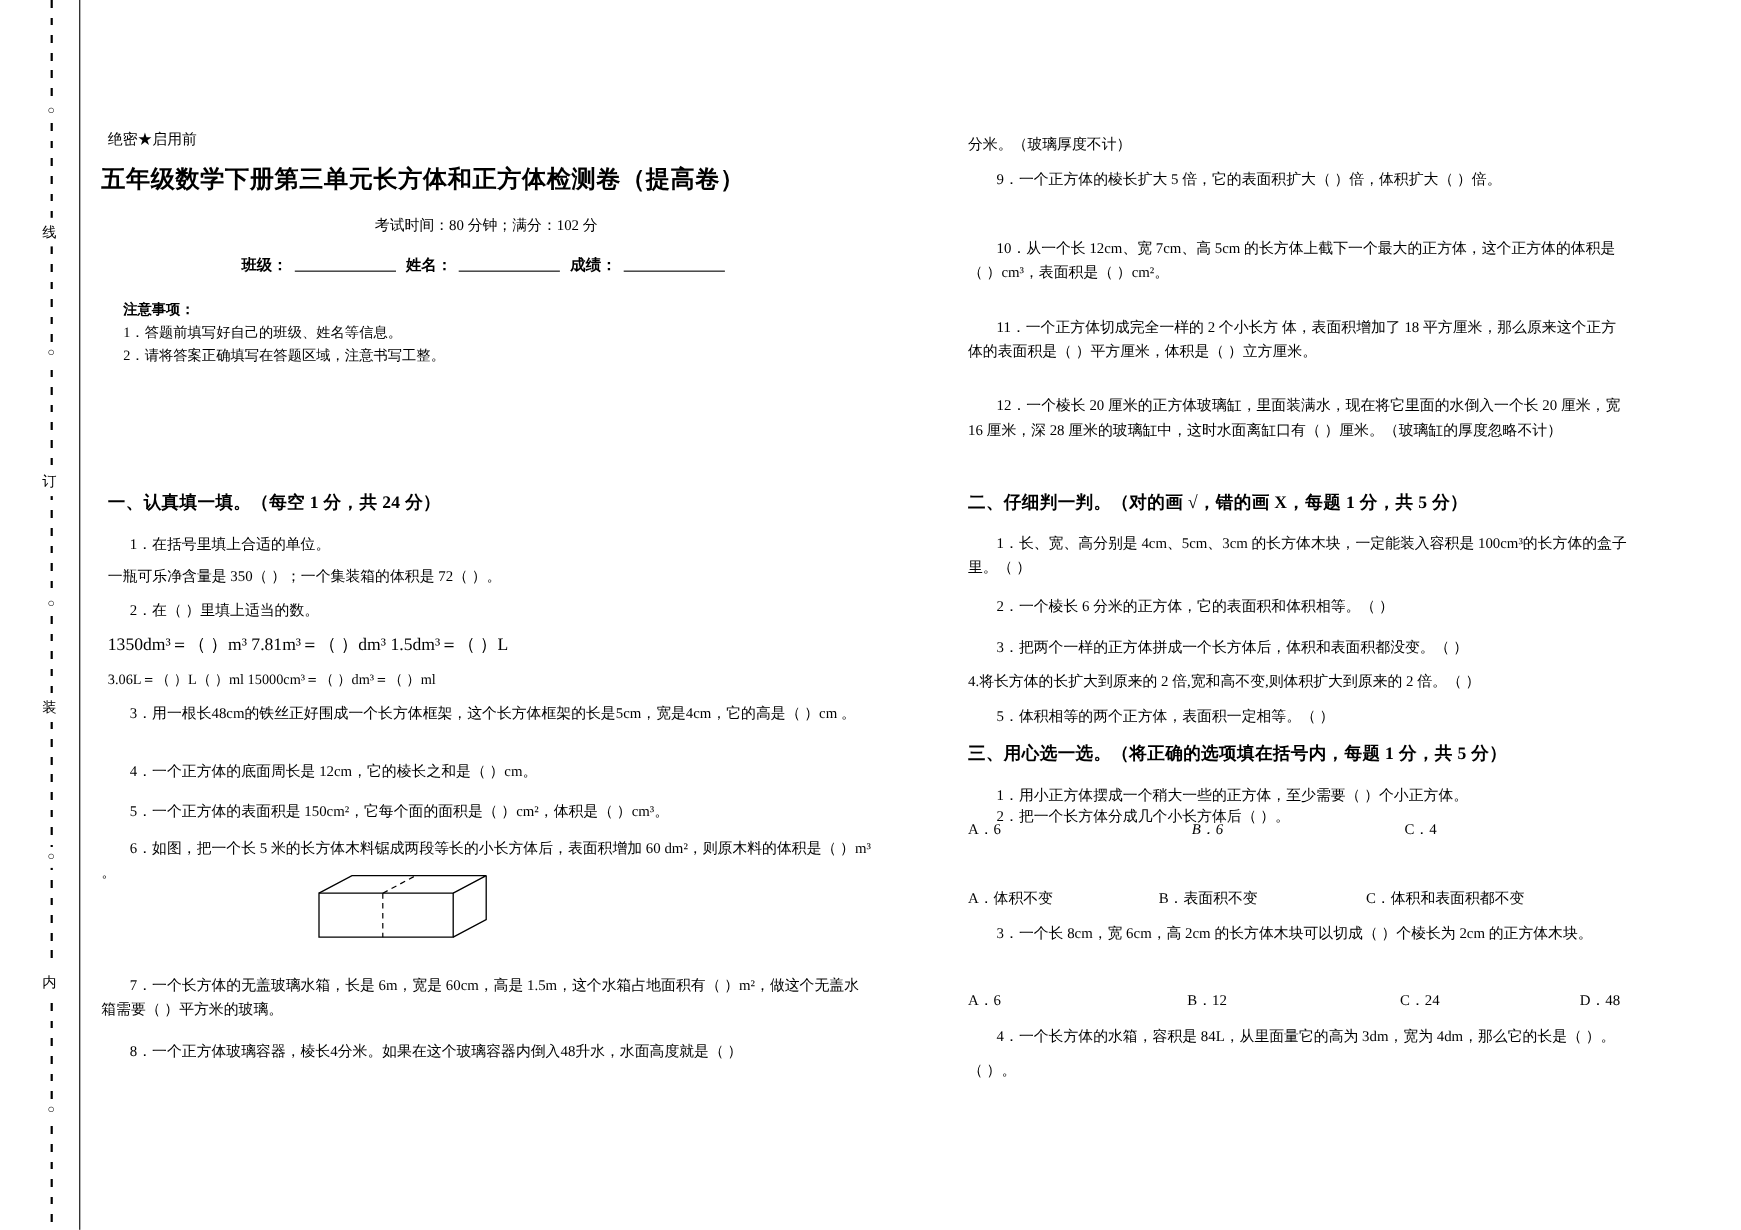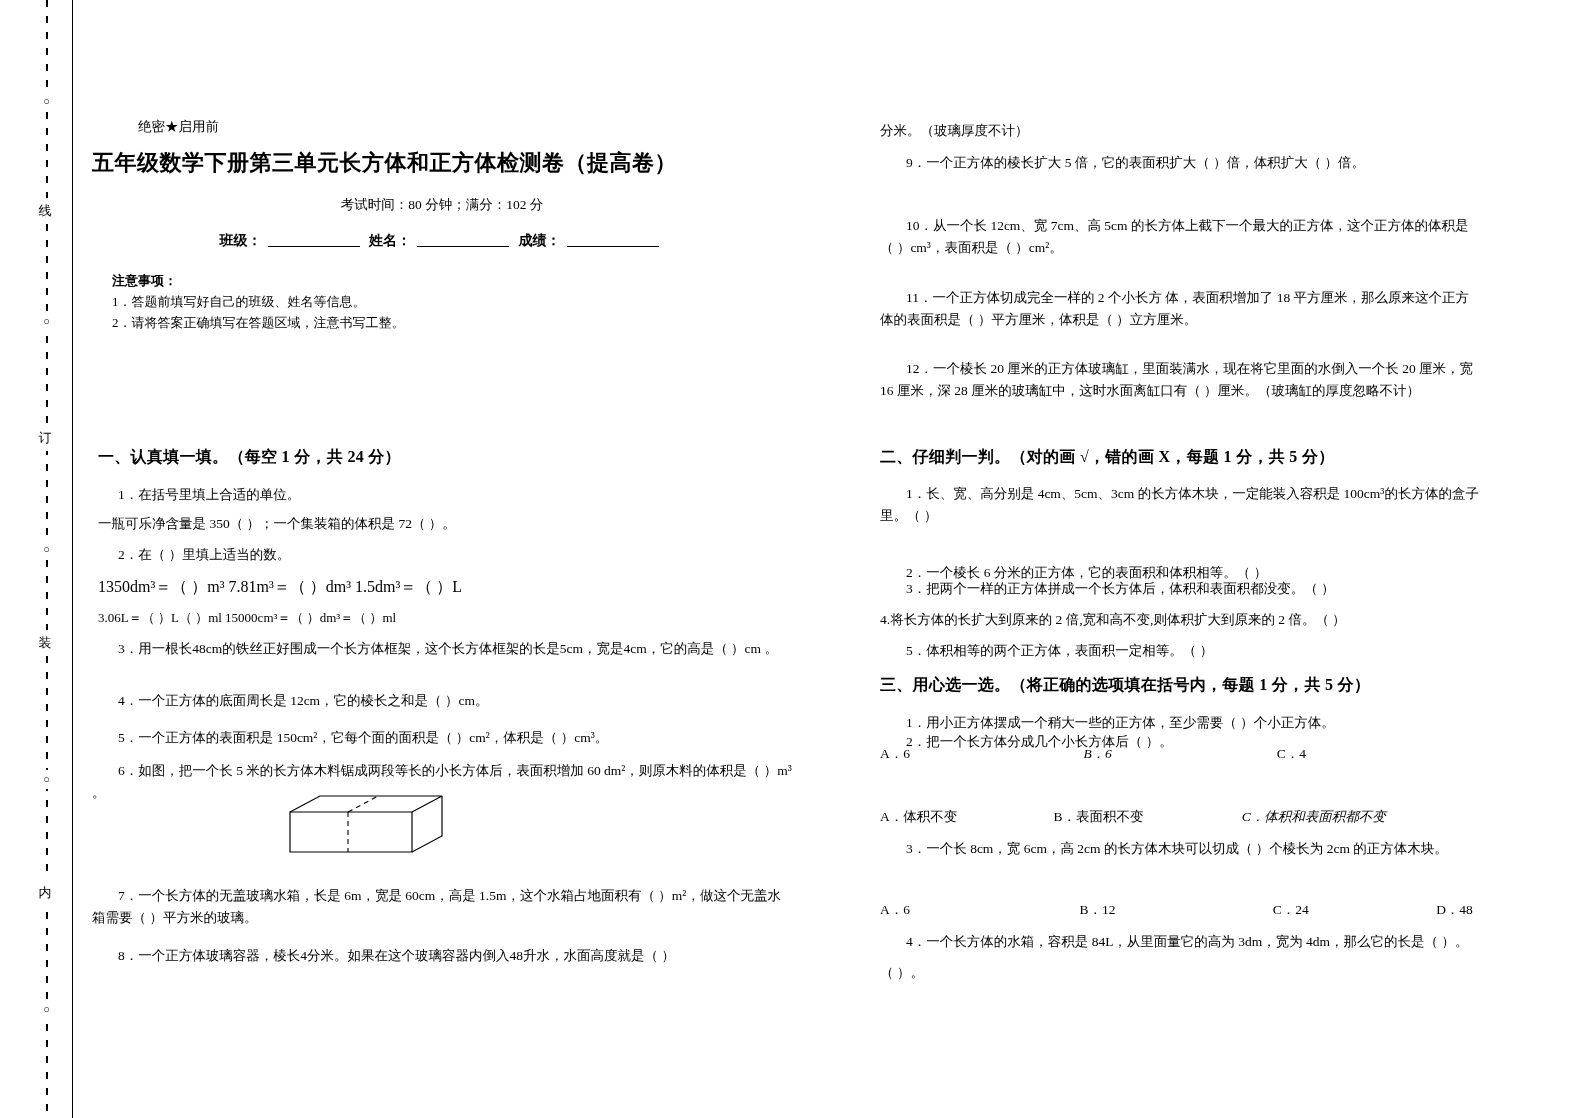--- a/index.html
+++ b/index.html
@@ -32,21 +32,21 @@
     position:absolute;left:34px;width:22px;
     font-size:13px;font-family:"Liberation Sans",sans-serif;
     background:#fff;padding:4px 0;text-align:center;
   }
 
   
   .col{position:absolute;top:0;}
   .colL{left:92px;width:690px;}
   .colR{left:880px;width:600px;}
 
-  .pretitle{position:absolute;left:98px;top:118px;font-size:13.5px;font-family:"Liberation Sans",sans-serif;margin-left:40px;}
+  .pretitle{position:absolute;left:98px;top:118px;font-size:13.5px;font-family:"Liberation Sans",sans-serif;}
 
   h1.title{
     position:absolute;left:92px;top:148px;width:700px;
     font-size:22px;font-weight:bold;letter-spacing:0.5px;
     font-family:Liberation Serif, serif;
     margin:0;
   }
   .subtitle{
     position:absolute;left:92px;top:196px;width:700px;text-align:center;
     font-size:13.5px;
@@ -136,39 +136,39 @@
   <div class="col colR">
     <div class="q" style="position:absolute;top:120px;left:0;width:600px;">分米。（玻璃厚度不计）</div>
     <div class="q idt" style="position:absolute;top:152px;left:0;width:600px;">9．一个正方体的棱长扩大 5 倍，它的表面积扩大（            ）倍，体积扩大（            ）倍。</div>
     <div class="q idt" style="position:absolute;top:215px;left:0;width:600px;">10．从一个长 12cm、宽 7cm、高 5cm 的长方体上截下一个最大的正方体，这个正方体的体积是（            ）cm³，表面积是（            ）cm²。</div>
     <div class="q idt" style="position:absolute;top:287px;left:0;width:600px;">11．一个正方体切成完全一样的 2 个小长方 体，表面积增加了 18 平方厘米，那么原来这个正方体的表面积是（        ）平方厘米，体积是（        ）立方厘米。</div>
     <div class="q idt" style="position:absolute;top:358px;left:0;width:600px;">12．一个棱长 20 厘米的正方体玻璃缸，里面装满水，现在将它里面的水倒入一个长 20 厘米，宽 16 厘米，深 28 厘米的玻璃缸中，这时水面离缸口有（            ）厘米。（玻璃缸的厚度忽略不计）</div>
 
     <div class="sec" style="position:absolute;top:447px;left:0;width:610px;">二、仔细判一判。（对的画 √，错的画 X，每题 1 分，共 5 分）</div>
 
     <div class="q idt" style="position:absolute;top:483px;left:0;width:600px;">1．长、宽、高分别是 4cm、5cm、3cm 的长方体木块，一定能装入容积是 100cm³的长方体的盒子里。（            ）</div>
-    <div class="q idt" style="position:absolute;top:562px;left:0;width:600px;">2．一个棱长 6 分米的正方体，它的表面积和体积相等。（            ）</div>
+    <div class="q idt" style="position:absolute;top:540px;left:0;width:600px;">2．一个棱长 6 分米的正方体，它的表面积和体积相等。（            ）</div>
     <div class="q idt" style="position:absolute;top:578px;left:0;width:600px;">3．把两个一样的正方体拼成一个长方体后，体积和表面积都没变。（            ）</div>
     <div class="q" style="position:absolute;top:609px;left:0;width:610px;">4.将长方体的长扩大到原来的 2 倍,宽和高不变,则体积扩大到原来的 2 倍。（            ）</div>
     <div class="q idt" style="position:absolute;top:640px;left:0;width:600px;">5．体积相等的两个正方体，表面积一定相等。（            ）</div>
 
     <div class="sec" style="position:absolute;top:675px;left:0;width:620px;">三、用心选一选。（将正确的选项填在括号内，每题 1 分，共 5 分）</div>
 
     <div class="q idt" style="position:absolute;top:712px;left:0;width:600px;">1．用小正方体摆成一个稍大一些的正方体，至少需要（            ）个小正方体。</div>
     <div class="q" style="position:absolute;top:743px;left:0;width:600px;">
       <span style="display:inline-block;width:200px;">A．6</span>
       <span style="display:inline-block;width:190px;font-style:italic;">B．6</span>
       <span style="display:inline-block;">C．4</span>
     </div>
 
     <div class="q idt" style="position:absolute;top:731px;left:0;width:600px;">2．把一个长方体分成几个小长方体后（            ）。</div>
     <div class="q" style="position:absolute;top:806px;left:0;width:610px;">
       <span style="display:inline-block;width:170px;">A．体积不变</span>
       <span style="display:inline-block;width:185px;">B．表面积不变</span>
-      <span style="display:inline-block;font-style:italic;">C．体积和表面积都不变</span>
+      <span style="display:inline-block;">C．体积和表面积都不变</span>
     </div>
 
     <div class="q idt" style="position:absolute;top:838px;left:0;width:600px;">3．一个长 8cm，宽 6cm，高 2cm 的长方体木块可以切成（            ）个棱长为 2cm 的正方体木块。</div>
     <div class="q" style="position:absolute;top:899px;left:0;width:600px;">
       <span style="display:inline-block;width:196px;">A．6</span>
       <span style="display:inline-block;width:190px;">B．12</span>
       <span style="display:inline-block;width:160px;">C．24</span>
       <span style="display:inline-block;text-align:right;">D．48</span>
     </div>
 

